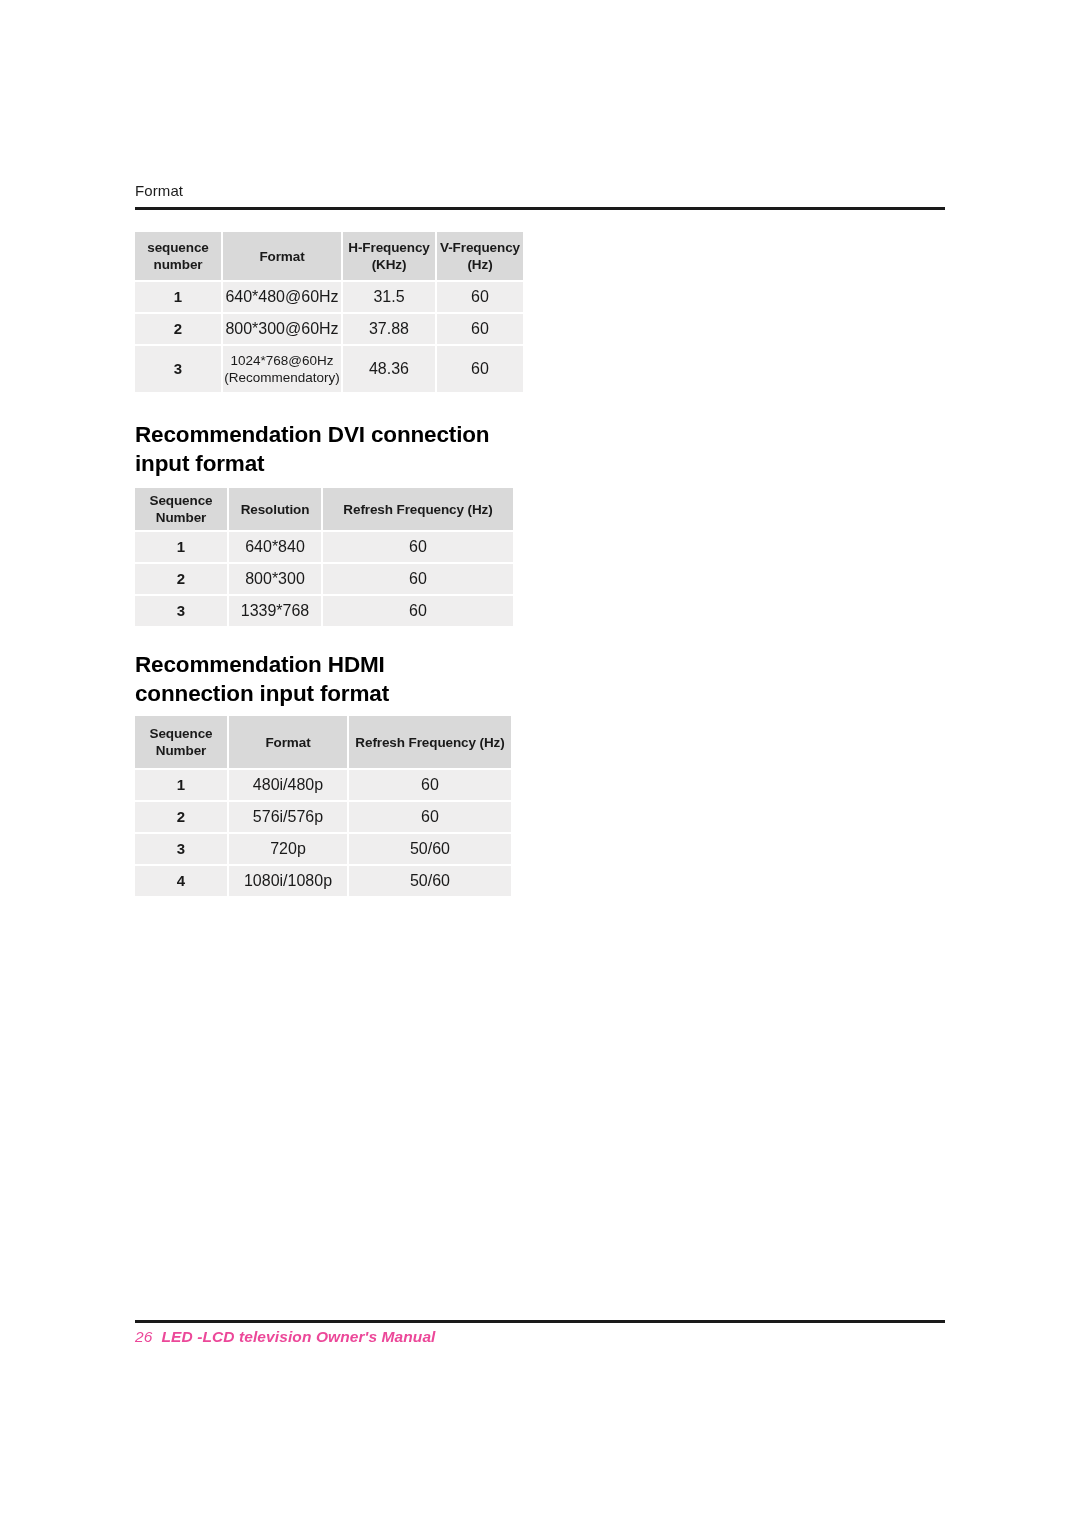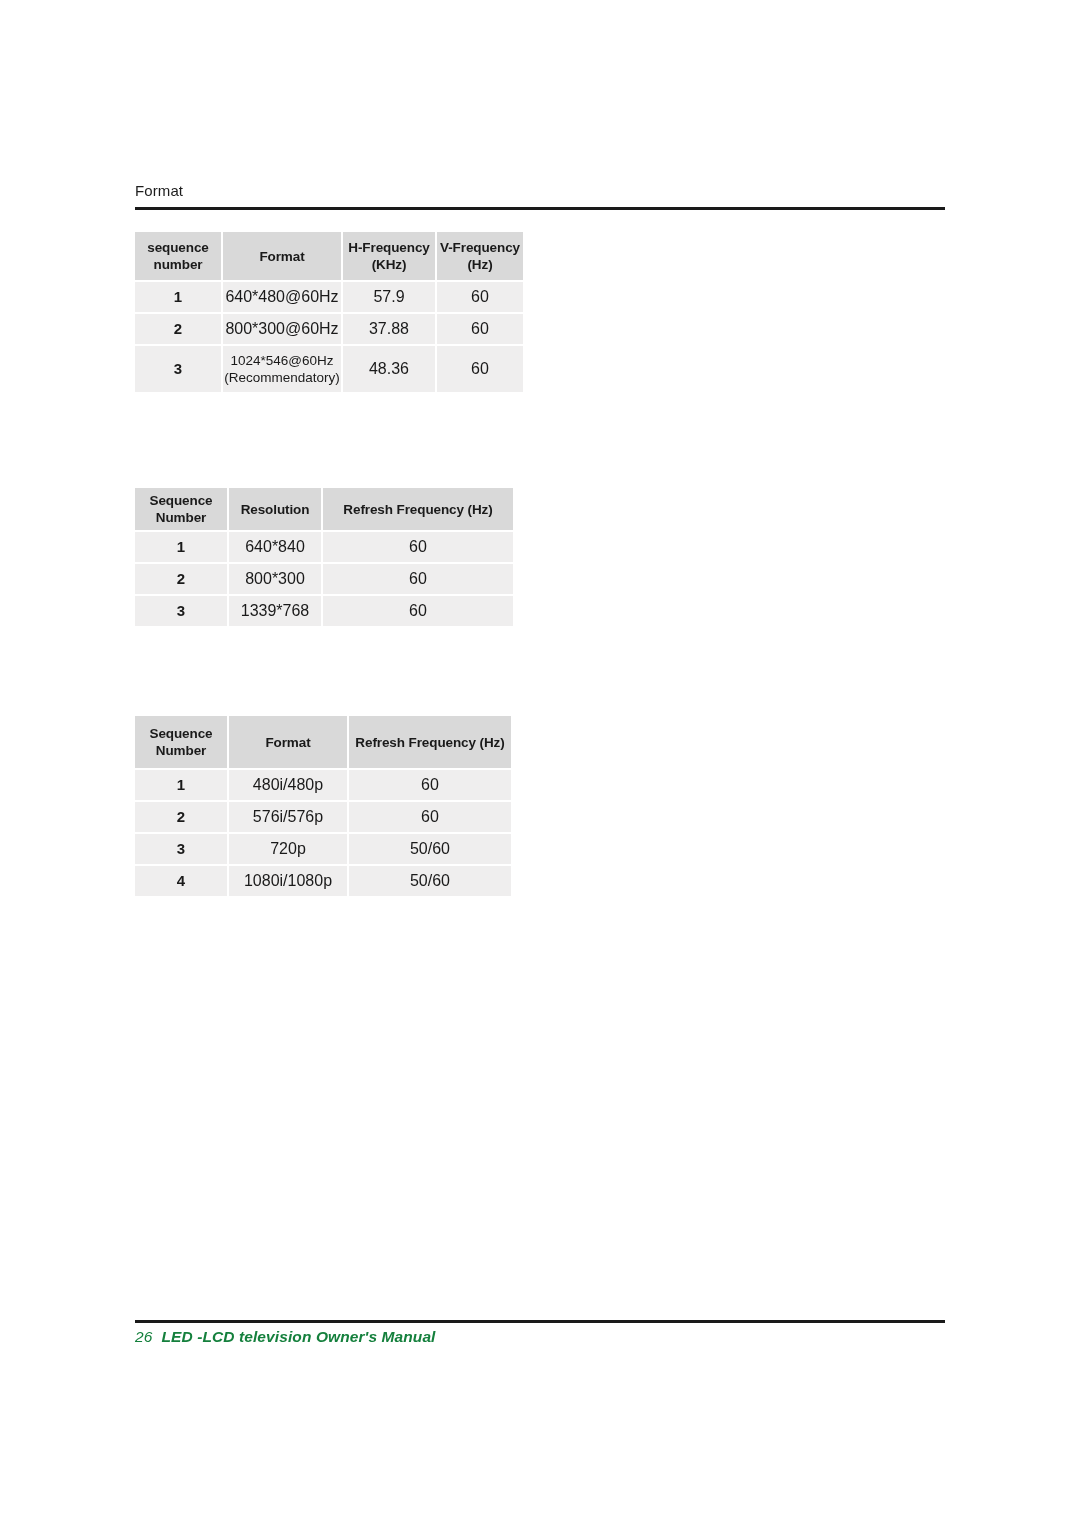--- a/index.html
+++ b/index.html
@@ -129,21 +129,21 @@
     height: 3px;
     background: #1a1a1a;
   }
   .footer-text {
     position: absolute;
     left: 135px;
     top: 1328px;
     font-size: 15.5px;
     font-style: italic;
     font-weight: 500;
-    color: #15803d;
+    color: #ec4899;
     letter-spacing: 0.1px;
   }
   .footer-text .pageno { margin-right: 9px; }
   .footer-text .manual-title { font-weight: bold; }
 </style>
 </head>
 <body>
 
 <div class="page">
 
@@ -165,39 +165,41 @@
         <th>H-Frequency
 (KHz)</th>
         <th>V-Frequency
 (Hz)</th>
       </tr>
     </thead>
     <tbody>
       <tr class="r1">
         <td class="seq">1</td>
         <td>640*480@60Hz</td>
-        <td>57.9</td>
+        <td>31.5</td>
         <td>60</td>
       </tr>
       <tr class="r2">
         <td class="seq">2</td>
         <td>800*300@60Hz</td>
         <td>37.88</td>
         <td>60</td>
       </tr>
       <tr class="r3">
         <td class="seq">3</td>
-        <td class="two-line">1024*546@60Hz
+        <td class="two-line">1024*768@60Hz
 (Recommendatory)</td>
         <td>48.36</td>
         <td>60</td>
       </tr>
     </tbody>
   </table>
 
+  <div class="section-heading" id="heading-dvi">Recommendation DVI connection
+input format</div>
 
   <table class="doc-table" id="table-dvi">
     <colgroup>
       <col class="c1">
         <col class="c2">
         <col class="c3">
     </colgroup>
     <thead>
       <tr>
         <th>Sequence
@@ -218,20 +220,22 @@
         <td>60</td>
       </tr>
       <tr>
         <td class="seq">3</td>
         <td>1339*768</td>
         <td>60</td>
       </tr>
     </tbody>
   </table>
 
+  <div class="section-heading" id="heading-hdmi">Recommendation HDMI
+connection input format</div>
 
   <table class="doc-table" id="table-hdmi">
     <colgroup>
       <col class="c1">
         <col class="c2">
         <col class="c3">
     </colgroup>
     <thead>
       <tr>
         <th>Sequence

